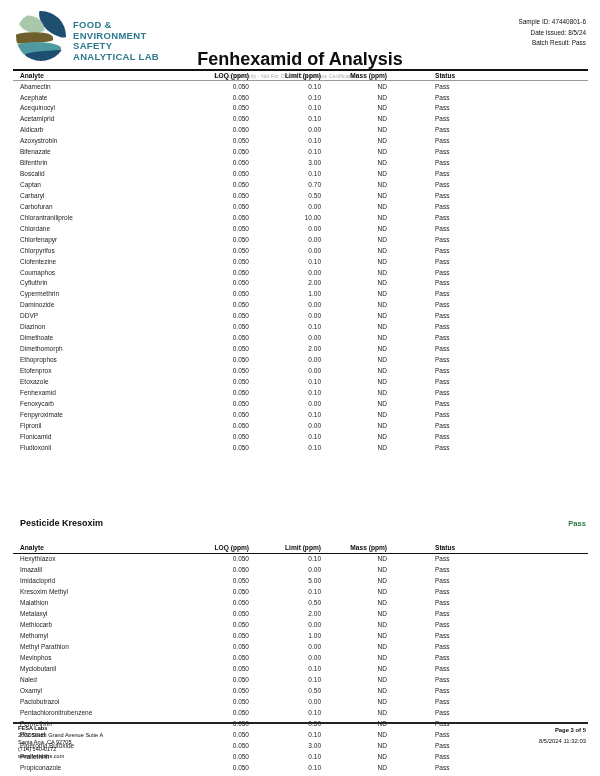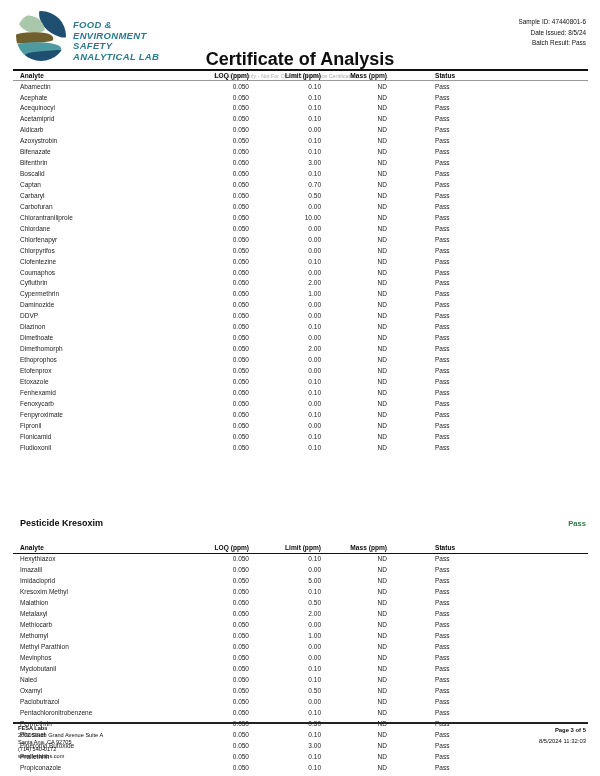--- a/index.html
+++ b/index.html
@@ -9,21 +9,21 @@
 
   
   .logo-wrap { position:absolute; left:16px; top:11px; display:flex; gap:7px; }
   .logo-circle { width:50px; height:50px; border-radius:50%; position:relative; overflow:hidden; background:#fcfcfa; flex:none; }
   .ls { position:absolute; }
   .ls-navy-top { right:-7px; top:-3px; width:36px; height:27px; background:#1e4e70; border-radius:10% 85% 25% 85%; transform:rotate(16deg); }
   .ls-sage     { left:3px;  top:3px;  width:24px; height:20px; background:#a9c7ab; border-radius:20% 85% 10% 85%; transform:rotate(-14deg); }
   .ls-olive    { left:-5px; top:21px; width:42px; height:11px; background:#6f5f2d; border-radius:60% 100% 40% 60% / 85% 100% 25% 45%; transform:rotate(-4deg); }
   .ls-teal     { left:-3px; top:31px; width:48px; height:12px; background:#4d9aa0; border-radius:60% 100% 30% 60%; transform:rotate(-3deg); }
   .ls-navy-bot { left:3px; bottom:-4px; width:50px; height:14px; background:#1e4e70; border-radius:50% 30% 45% 60%; transform:rotate(-4deg); }
-  .lab-name { margin-top:9px; color:#2b7a8e; font-weight:700; font-size:9.5px; line-height:10.6px; letter-spacing:0.3px;font-style:italic; }
+  .lab-name { margin-top:9px; color:#2b7a8e; font-weight:700; font-size:9.5px; line-height:10.6px; letter-spacing:0.3px; }
   .doc-title { position:absolute; left:0; right:0; top:49px; text-align:center; font-size:18px; font-weight:700; color:#0e0e0e; }
   .meta { position:absolute; right:14px; top:17px; text-align:right; font-size:6.4px; line-height:10.5px; color:#101010; }
 
   
   .hline { position:absolute; left:13px; right:12px; background:#111; }
   .t1-topline { top:69px; height:1.8px; }
   .t1-subline { top:80.4px; height:0.7px; background:#9a9a9a; }
   .t2-headline { top:552.5px; height:1.8px; }
   .footer-line { top:722.4px; height:1.5px; background:#222; }
 
@@ -65,21 +65,21 @@
       <div class="ls ls-navy-bot"></div>
     </div>
     <div class="lab-name" style="color: rgb(43, 122, 142);">
       <div>FOOD &amp;</div>
       <div>ENVIRONMENT</div>
       <div>SAFETY</div>
       <div>ANALYTICAL LAB</div>
     </div>
   </div>
 
-  <div class="doc-title">Certificate of Analysis</div>
+  <div class="doc-title">Fenhexamid of Analysis</div>
 
   <div class="meta">
     <div>Sample ID: 47440801-6</div>
     <div>Date Issued: 8/5/24</div>
     <div>Batch Result: Pass</div>
   </div>
 
   <div class="hline t1-topline"></div>
   <div class="watermark">For Lab Use Only - Not For Official Compliance Certification</div>
   <div class="thead t1-head">

